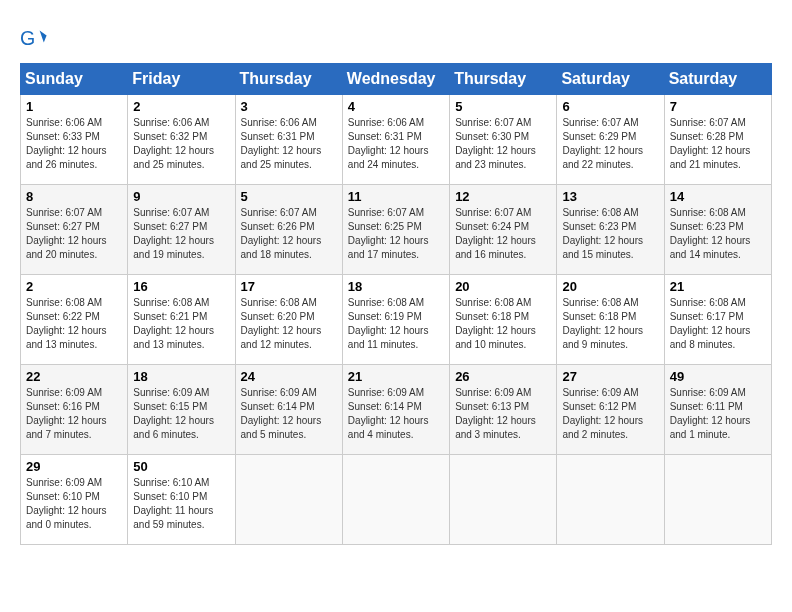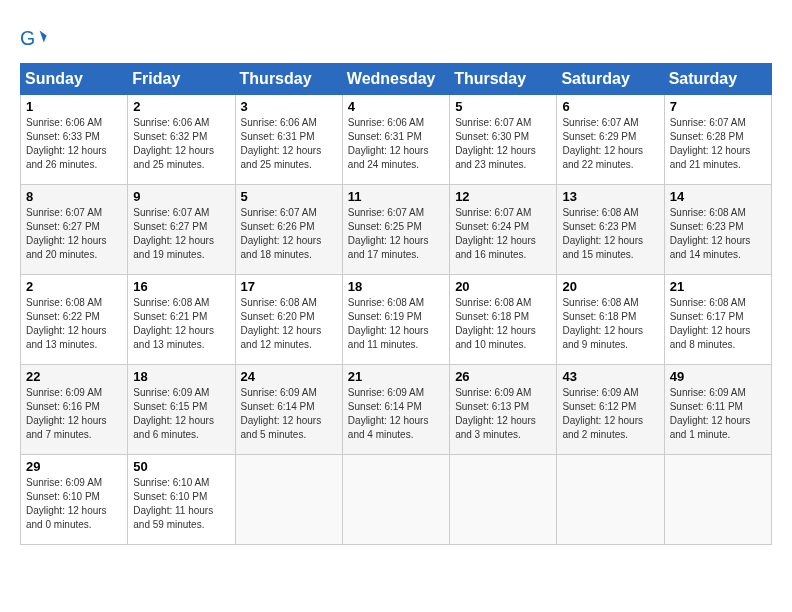--- a/index.html
+++ b/index.html
@@ -226,21 +226,21 @@
         </td>
         <td>
           <span class="day-number">21</span>
           <div class="day-info">Sunrise: 6:09 AM<br>Sunset: 6:14 PM<br>Daylight: 12 hours and 4 minutes.</div>
         </td>
         <td>
           <span class="day-number">26</span>
           <div class="day-info">Sunrise: 6:09 AM<br>Sunset: 6:13 PM<br>Daylight: 12 hours and 3 minutes.</div>
         </td>
         <td>
-          <span class="day-number">43</span>
+          <span class="day-number">27</span>
           <div class="day-info">Sunrise: 6:09 AM<br>Sunset: 6:12 PM<br>Daylight: 12 hours and 2 minutes.</div>
         </td>
         <td>
           <span class="day-number">49</span>
           <div class="day-info">Sunrise: 6:09 AM<br>Sunset: 6:11 PM<br>Daylight: 12 hours and 1 minute.</div>
         </td>
       </tr>
       <tr>
         <td>
           <span class="day-number">29</span>

